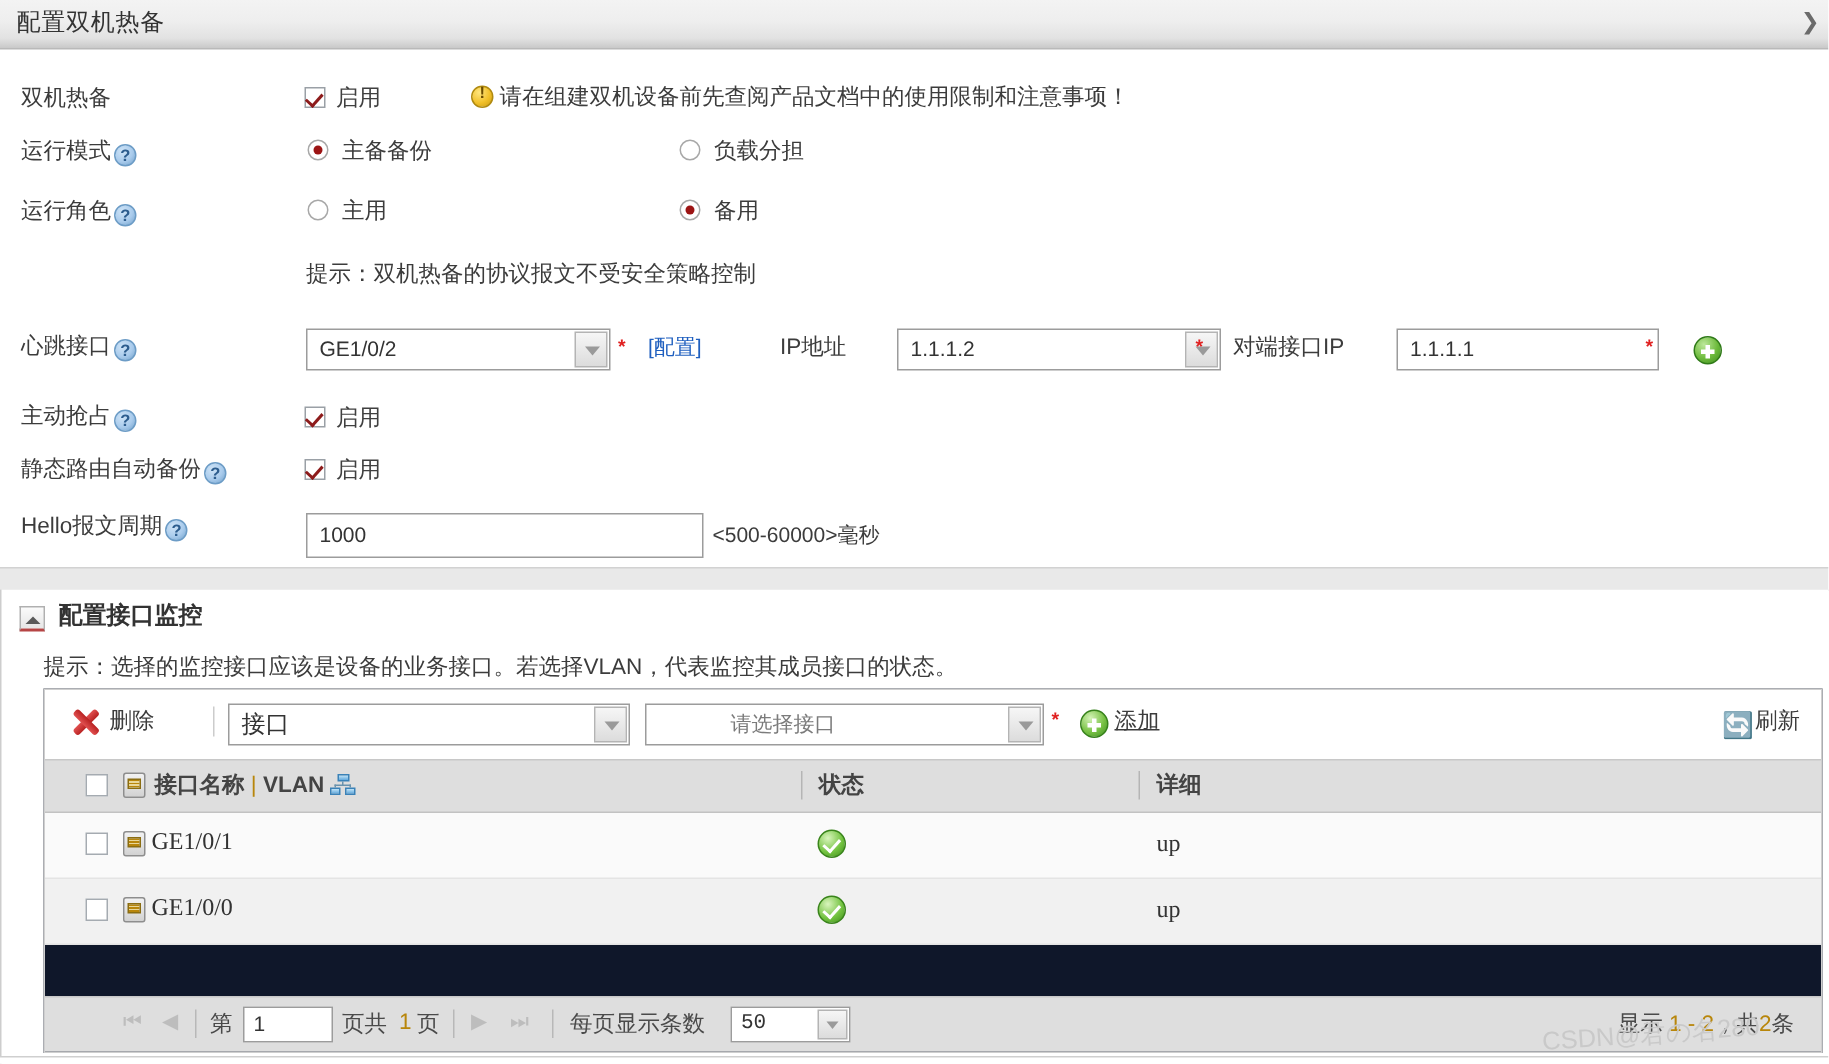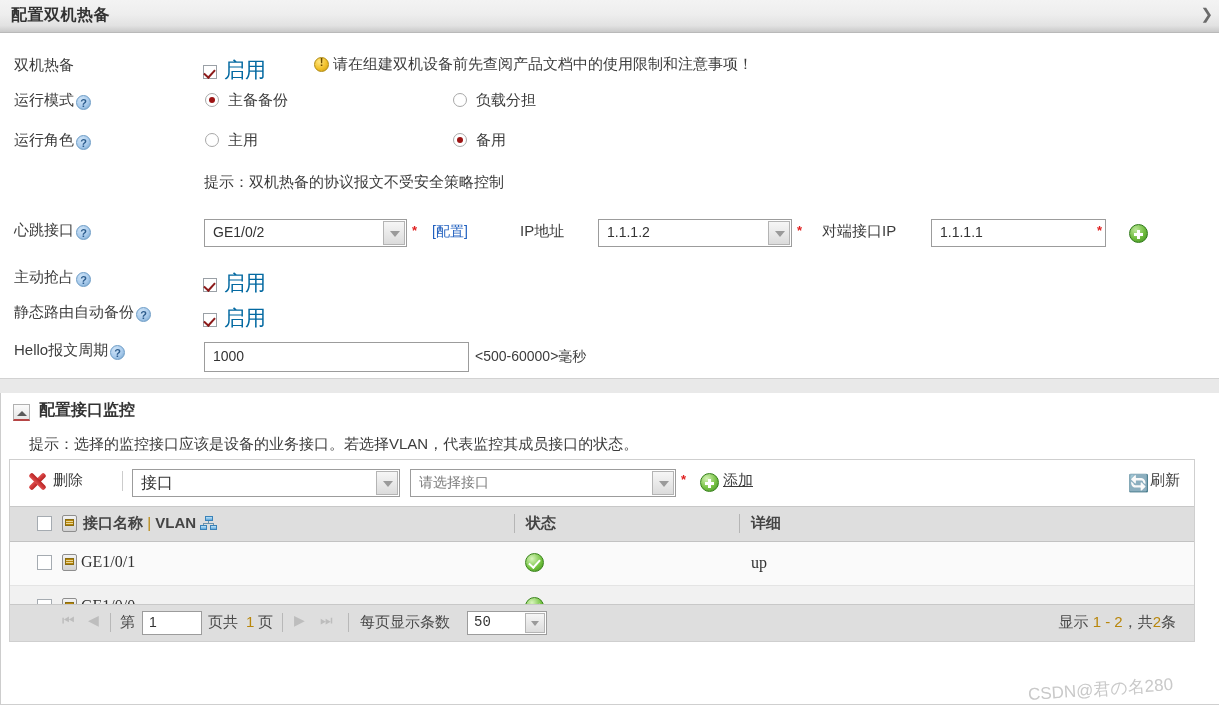--- a/index.html
+++ b/index.html
@@ -14,21 +14,21 @@
 
   
   .titlebar{
     position:absolute;left:0;top:0;width:1219px;height:33px;
     background:linear-gradient(to bottom,#f3f3f3 0%,#eeeeee 45%,#e2e2e2 80%,#c9c9c9 100%);
     border-bottom:1px solid #b9b9b9;
     box-sizing:border-box;
   }
   .titlebar .ttl{
     position:absolute;left:11px;top:5px;
-    font-size:16px;font-weight:bold;color:#333;
+    font-size:16px;font-weight:normal;color:#333;
     letter-spacing:.5px;
   }
   .titlebar .chev{
     position:absolute;right:6px;top:5px;
     font-size:15px;color:#6b6b6b;font-weight:bold;
   }
 
   
   .form{position:absolute;left:0;top:34px;width:1219px;height:344px;background:#fff;}
   .lbl{position:absolute;font-size:15px;color:#3c3c3c;white-space:nowrap;}
@@ -43,42 +43,42 @@
 
   
   .cb{
     display:inline-block;width:14px;height:14px;background:#fff;
     border:1px solid #9aa0a6;box-sizing:border-box;position:relative;vertical-align:-2px;
   }
   .cb.on:after{
     content:"";position:absolute;left:2px;top:1px;width:5px;height:9px;
     border:solid #8d1b1b;border-width:0 2.4px 2.4px 0;transform:rotate(42deg);
   }
-  .cbtxt{margin-left:7px;font-size:21px;color:#0369a1;}
+  .cbtxt{margin-left:7px;font-size:15px;color:#404040;}
 
   
   .rd{
     display:inline-block;width:14px;height:14px;border-radius:50%;
     background:#fff;border:1px solid #a8a8a8;box-sizing:border-box;position:relative;vertical-align:-2px;
   }
   .rd.on:after{
     content:"";position:absolute;left:3px;top:3px;width:6px;height:6px;border-radius:50%;
     background:#9c1414;
   }
   .rdtxt{margin-left:9px;font-size:15px;color:#3c3c3c;}
 
   
   .sel{
     position:absolute;box-sizing:border-box;height:28px;
     background:#fff;border:1px solid #9c9c9c;
   }
   .sel .val{
     position:absolute;left:8px;top:4px;font-size:14px;color:#333;white-space:nowrap;
   }
-  .sel .val.ph{color:#7b7b7b;}
+  .sel .val.ph{color:#7b7b7b;margin-left:48px;}
   .sel .arw{
     position:absolute;right:1px;top:1px;width:22px;height:24px;
     background:linear-gradient(to bottom,#f6f6f6,#dcdcdc);
     border:1px solid #b4b4b4;box-sizing:border-box;
   }
   .sel .arw:after{
     content:"";position:absolute;left:6px;top:9px;
     border-left:5px solid transparent;border-right:5px solid transparent;
     border-top:6px solid #9a9a9a;
   }
@@ -127,22 +127,22 @@
   .collapse:after{
     content:"";position:absolute;left:3px;top:6px;
     border-left:5px solid transparent;border-right:5px solid transparent;
     border-bottom:5px solid #5a5a5a;
   }
   .sectitle{position:absolute;left:38px;top:2px;font-size:16px;font-weight:bold;color:#333;}
   .sectip{position:absolute;left:28px;top:42px;font-size:15px;color:#3c3c3c;}
 
   
   .panel{
-    position:absolute;left:8px;top:66px;width:1186px;height:183px;
-    background:#1d4ed8;border:1px solid #cfcfcf;box-sizing:border-box;
+    position:absolute;left:28px;top:66px;width:1186px;height:243px;
+    background:#0f172a;border:1px solid #cfcfcf;box-sizing:border-box;
   }
   .toolbar{position:absolute;left:0;top:0;width:1184px;height:46px;background:#fff;}
   .xicon{
     position:absolute;left:18px;top:12px;width:19px;height:19px;
   }
   .xicon:before,.xicon:after{
     content:"";position:absolute;left:7px;top:-1px;width:5px;height:21px;
     background:linear-gradient(to right,#e05050,#b92222);border-radius:2px;
   }
   .xicon:before{transform:rotate(45deg);}
@@ -276,21 +276,21 @@
     <div class="hint" style="left:204px;top:139px;">提示：双机热备的协议报文不受安全策略控制</div>
 
     <div class="lbl" style="left:14px;top:187px;"><span>心跳接口</span><span class="help">?</span></div>
     <div class="sel" style="left:204px;top:185px;width:203px;">
       <span class="val">GE1/0/2</span>
       <span class="arw"></span>
     </div>
     <div class="req" style="left:412px;top:189px;">*</div>
     <div class="link" style="left:432px;top:189px;">[配置]</div>
     <div class="lbl" style="left:520px;top:188px;">IP地址</div>
-    <div class="sel" style="left:598px;top:185px;width:194px;">
+    <div class="sel" style="left:598px;top:185px;width:216px;">
       <span class="val">1.1.1.2</span>
       <span class="arw"></span>
     </div>
     <div class="req" style="left:797px;top:189px;">*</div>
     <div class="lbl" style="left:822px;top:188px;">对端接口IP</div>
     <div class="inp" style="left:931px;top:185px;width:175px;">
       <span class="v">1.1.1.1</span>
     </div>
     <div class="req" style="left:1097px;top:189px;">*</div>
     <div class="plus" style="left:1129px;top:190px;"></div>

